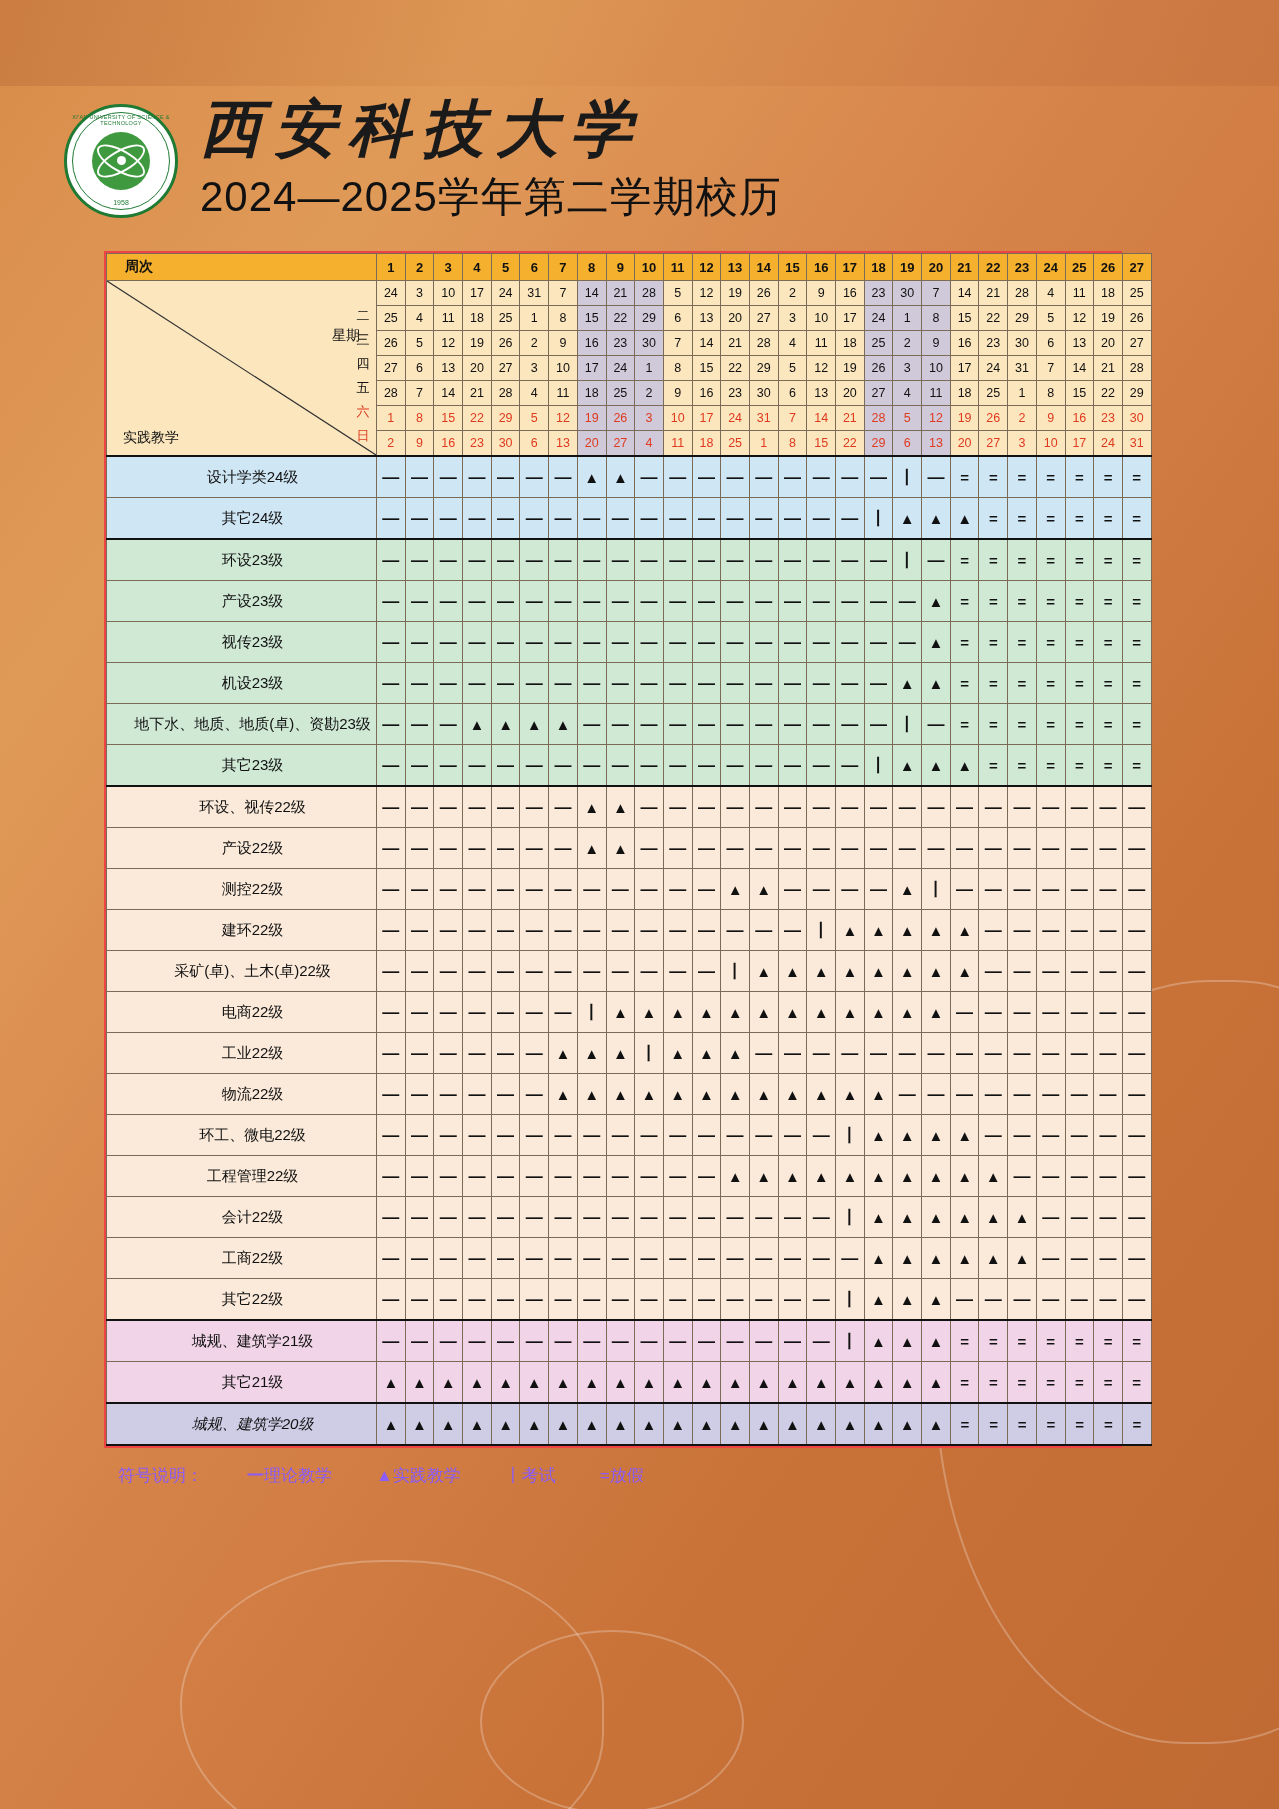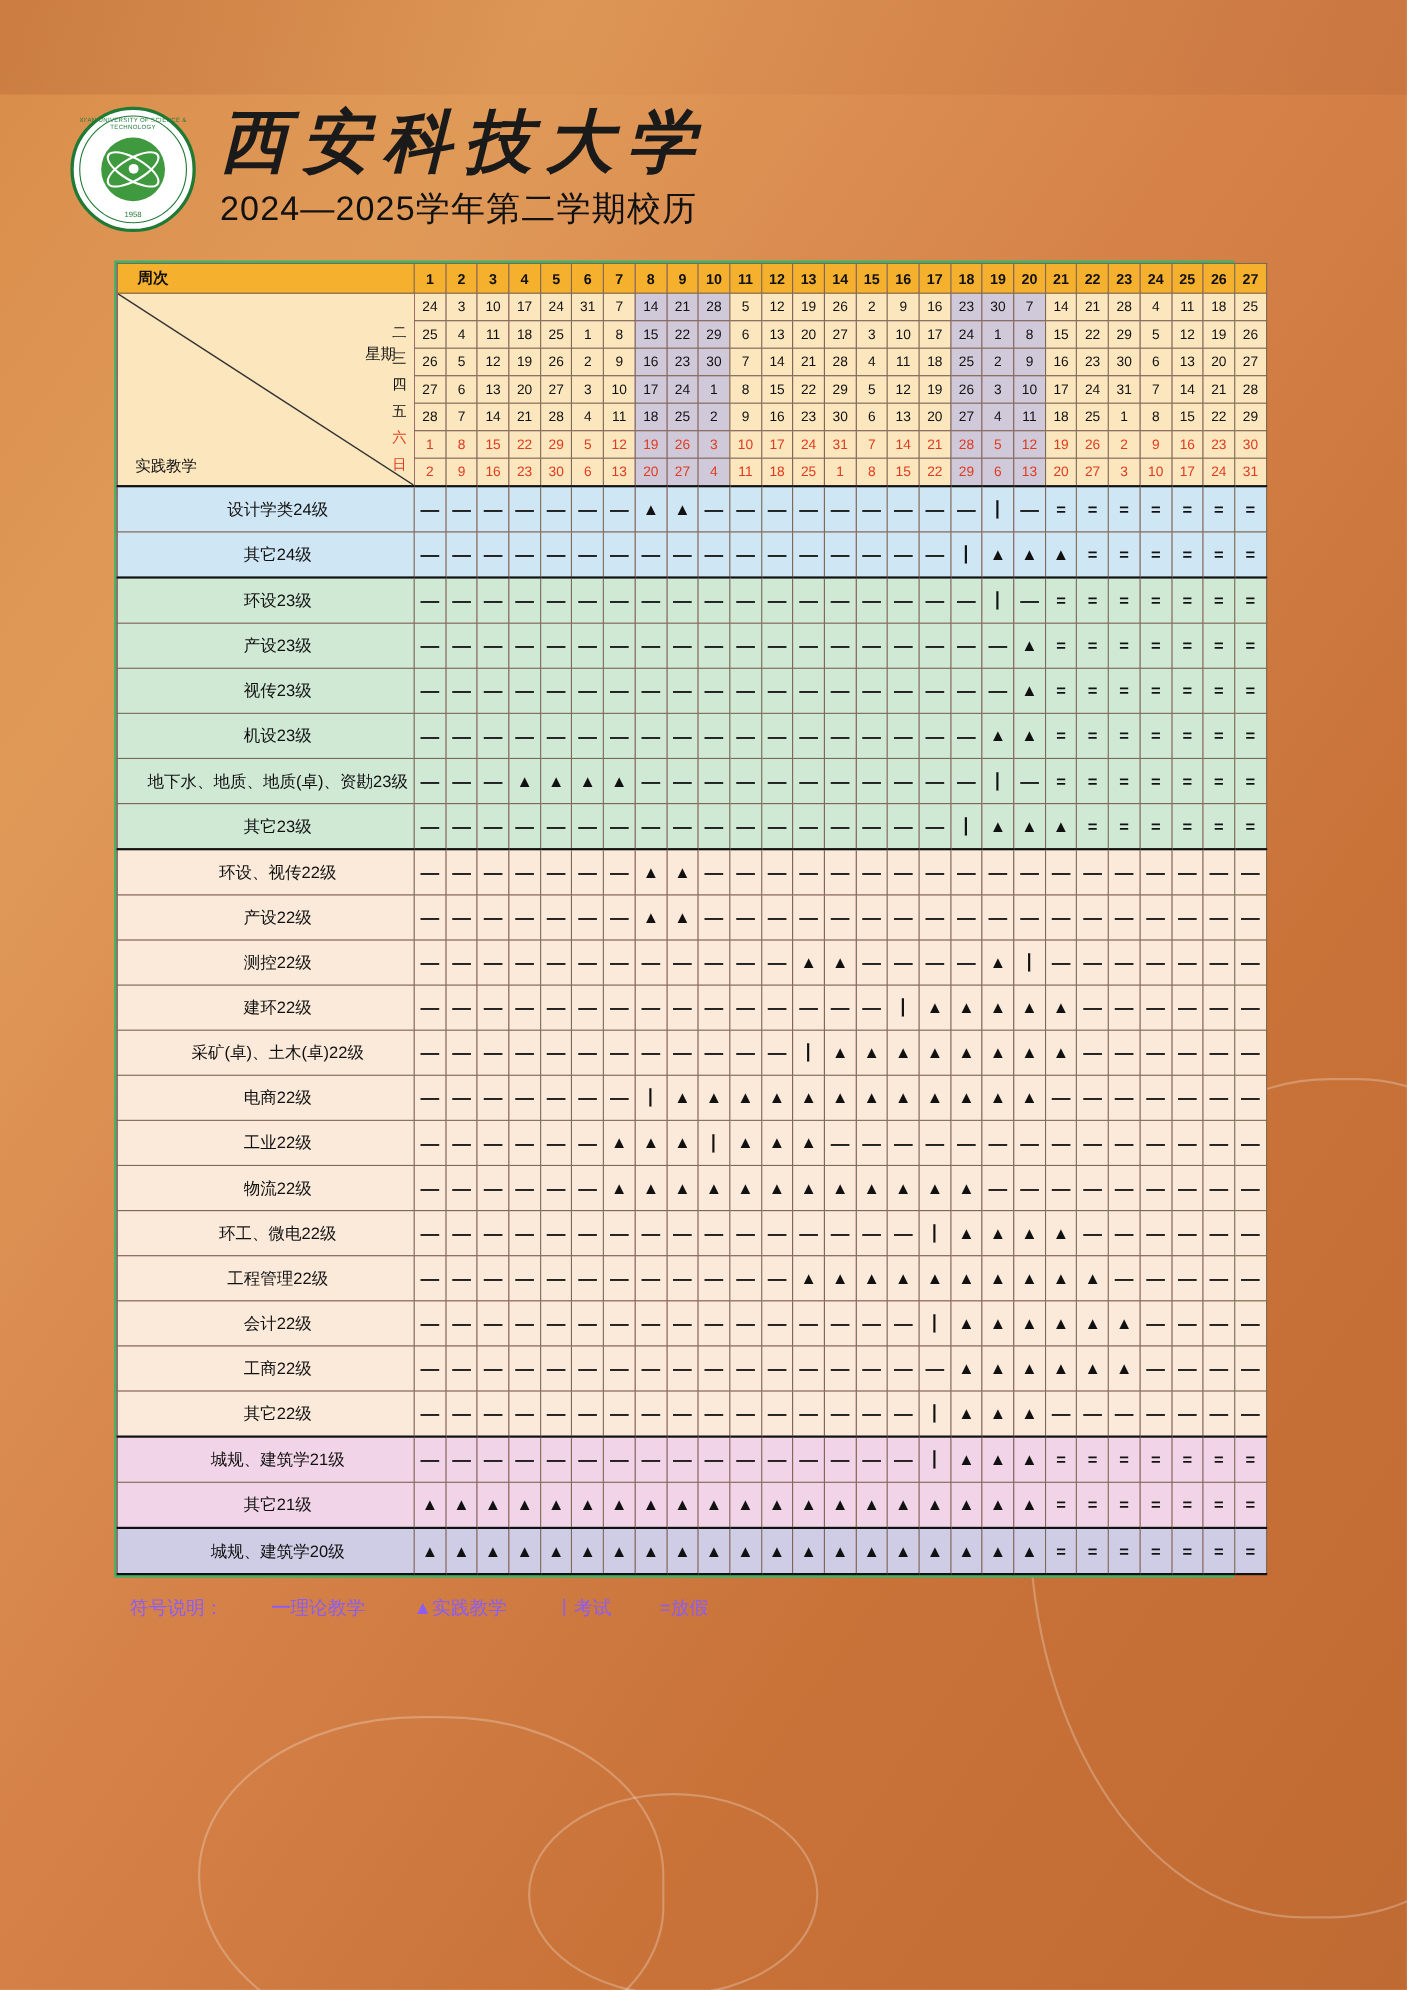--- a/index.html
+++ b/index.html
@@ -29,24 +29,24 @@
   .logo .inner:before{content:"";position:absolute;width:50px;height:18px;border:2px solid #fff;
         border-radius:50%;transform:rotate(30deg);}
   .logo .inner:after{content:"";position:absolute;width:50px;height:18px;border:2px solid #fff;
         border-radius:50%;transform:rotate(-30deg);}
   .logo .dot{width:9px;height:9px;border-radius:50%;background:#fff;z-index:2;}
   .logo .uptxt{position:absolute;top:7px;left:0;right:0;text-align:center;font-size:5.5px;color:#1f7a34;letter-spacing:.3px;}
   .logo .lowtxt{position:absolute;bottom:9px;left:0;right:0;text-align:center;font-size:7px;color:#1f7a34;}
   .titlewrap{margin-left:22px;}
   .cn-title{font-family:"DejaVu Serif","Liberation Serif",serif;font-size:62px;font-weight:bold;
         color:#1a1a1a;letter-spacing:12px;font-style:italic;line-height:1.05;}
-  .sub-title{font-size:31px;color:#111;letter-spacing:1px;margin-top:8px;}
+  .sub-title{font-size:42px;color:#111;letter-spacing:1px;margin-top:8px;}
 
   
-  .card{margin:26px 0 0 104px;width:1018px;background:#ec4899;border:2px solid #22c55e;box-sizing:border-box;}
+  .card{margin:26px 0 0 104px;width:1018px;background:#15803d;border:2px solid #ef4444;box-sizing:border-box;}
   table{border-collapse:collapse;width:100%;table-layout:fixed;}
   td,th{border:1px solid #7b6a55;font-size:12.5px;text-align:center;padding:0;height:24px;color:#111;}
   .labelcol{width:270px;}
   .wkcell{width:27.7px;}
 
   .hdr-weeks td{background:#f5b02e;font-weight:bold;color:#111;height:26px;font-size:13px;}
   .hdr-weeks .labelcol{text-align:left;padding-left:18px;font-size:14px;}
 
   .diag{position:relative;background:#fbe6bd;}
   .diag .line{position:absolute;left:0;top:0;width:100%;height:100%;}
@@ -54,21 +54,21 @@
   .diag .w2{position:absolute;left:16px;bottom:8px;font-size:14px;color:#111;}
   .daycell{background:#fbe6bd;}
   .wk{background:#cfc9da !important;}
   .sat{color:#e03a1e;}
   .sun{color:#e03a1e;}
 
   .grpA td{background:#cfe6f5;}
   .grpB td{background:#cfe9d5;}
   .grpC td{background:#fbeada;}
   .grpD td{background:#f2d4e8;}
-  .grpE td{background:#cfcde6;}
+  .grpE td{background:#cfcde6;font-style:italic;}
 
   .rowlabel{text-align:center;padding-left:22px;font-size:15px;height:40px;white-space:nowrap;margin-top:33px;}
   .mark{font-size:15px;line-height:1;height:40px;font-weight:bold;}
   .mark.dash{font-size:17px;}
   .mark.tri{font-size:15px;}
   .mark.exam{font-size:17px;}
   .mark.eq{font-size:15px;}
   .thickbottom td{border-bottom:2px solid #111;}
   .thicktop td{border-top:2px solid #111;}
 

